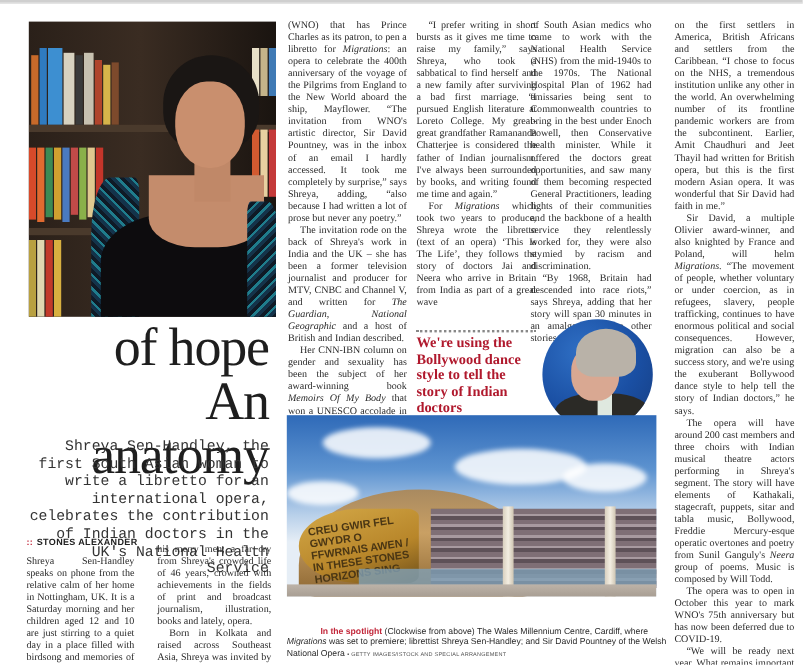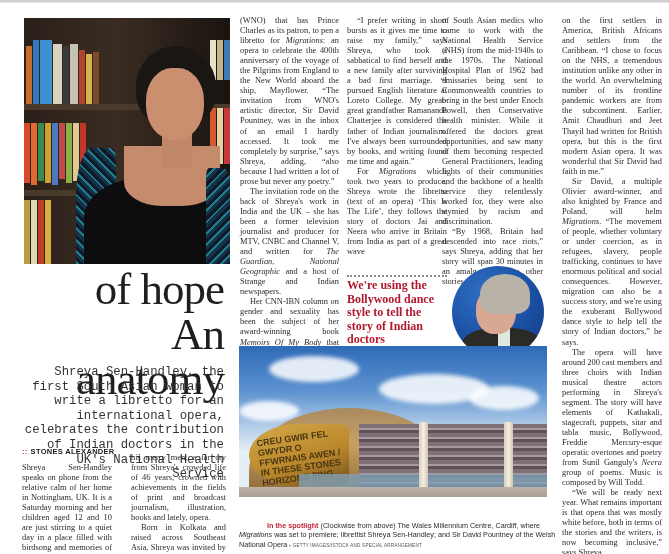--- a/index.html
+++ b/index.html
@@ -123,21 +123,21 @@
   <p>Shreya Sen-Handley speaks on phone from the relative calm of her home in Nottingham, UK. It is a Saturday morning and her children aged 12 and 10 are just stirring to a quiet day in a place filled with birdsong and memories of Robin Hood and</p>
 </div>
 
 <div class="col" style="left:131px;top:453px;width:95px;">
   <p>his merry men; a far cry from Shreya's crowded life of 46 years, crowned with achievements in the fields of print and broadcast journalism, illustration, books and lately, opera.</p>
   <p class="ind">Born in Kolkata and raised across Southeast Asia, Shreya was invited by the Welsh National Opera</p>
 </div>
 
 <div class="col" style="left:240px;top:16px;width:99px;">
   <p><span>(WNO) that has Prince Charles as its patron, to pen a libretto for </span><em>Migrations</em><span>: an opera to celebrate the 400th anniversary of the voyage of the Pilgrims from England to the New World aboard the ship, Mayflower. “The invitation from WNO's artistic director, Sir David Pountney, was in the inbox of an email I hardly accessed. It took me completely by surprise,” says Shreya, adding, “also because I had written a lot of prose but never any poetry.”</span></p>
-  <p class="ind"><span>The invitation rode on the back of Shreya's work in India and the UK – she has been a former television journalist and producer for MTV, CNBC and Channel V, and written for </span><em>The Guardian</em><span>, </span><em>National Geographic</em><span> and a host of Strange and Indian newspapers.</span></p>
+  <p class="ind"><span>The invitation rode on the back of Shreya's work in India and the UK – she has been a former television journalist and producer for MTV, CNBC and Channel V, and written for </span><em>The Guardian</em><span>, </span><em>National Geographic</em><span> and a host of British and Indian described.</span></p>
   <p class="ind"><span>Her CNN-IBN column on gender and sexuality has been the subject of her award-winning book </span><em>Memoirs Of My Body</em><span> that won a UNESCO accolade in 2017. Her book of short stories, </span><em>Strange</em><span>, has been described</span></p>
 </div>
 
 <div class="col" style="left:347px;top:16px;width:100px;">
   <p class="ind">“I prefer writing in short bursts as it gives me time to raise my family,” says Shreya, who took a sabbatical to find herself and a new family after surviving a bad first marriage. “I pursued English literature at Loreto College. My great-great grandfather Ramananda Chatterjee is considered the father of Indian journalism. I've always been surrounded by books, and writing found me time and again.”</p>
   <p class="ind"><span>For </span><em>Migrations</em><span> which took two years to produce, Shreya wrote the libretto (text of an opera) ‘This Is The Life’, they follows the story of doctors Jai and Neera who arrive in Britain from India as part of a great wave</span></p>
 </div>
 
 <div class="pq-rule"></div>
 <div class="pullquote">We're using the Bollywood dance style to tell the story of Indian doctors</div>
@@ -151,20 +151,21 @@
   <div class="david-coat"></div>
   <div class="david-shirt"></div>
   <div class="david-face"></div>
   <div class="david-hair"></div>
 </div>
 
 <div class="col" style="left:562px;top:16px;width:100px;">
   <p>on the first settlers in America, British Africans and settlers from the Caribbean. “I chose to focus on the NHS, a tremendous institution unlike any other in the world. An overwhelming number of its frontline pandemic workers are from the subcontinent. Earlier, Amit Chaudhuri and Jeet Thayil had written for British opera, but this is the first modern Asian opera. It was wonderful that Sir David had faith in me.”</p>
   <p class="ind"><span>Sir David, a multiple Olivier award-winner, and also knighted by France and Poland, will helm </span><em>Migrations</em><span>. “The movement of people, whether voluntary or under coercion, as in refugees, slavery, people trafficking, continues to have enormous political and social consequences. However, migration can also be a success story, and we're using the exuberant Bollywood dance style to help tell the story of Indian doctors,” he says.</span></p>
   <p class="ind"><span>The opera will have around 200 cast members and three choirs with Indian musical theatre actors performing in Shreya's segment. The story will have elements of Kathakali, stagecraft, puppets, sitar and tabla music, Bollywood, Freddie Mercury-esque operatic overtones and poetry from Sunil Ganguly's </span><em>Neera</em><span> group of poems. Music is composed by Will Todd.</span></p>
+  <p class="ind">The opera was to open in October this year to mark WNO's 75th anniversary but has now been deferred due to COVID-19.</p>
   <p class="ind">“We will be ready next year. What remains important is that opera that was mostly white before, both in terms of the stories and the writers, is now becoming inclusive,” says Shreya.</p>
 </div>
 
 <div class="photo-wmc" title="The Wales Millennium Centre, Cardiff, under a blue cloudy sky">
   <div class="cloud" style="left:30px;top:10px;width:90px;height:26px;"></div>
   <div class="cloud" style="left:140px;top:28px;width:110px;height:30px;"></div>
   <div class="cloud" style="left:230px;top:40px;width:70px;height:24px;"></div>
   <div class="cloud" style="left:0px;top:55px;width:60px;height:20px;"></div>
   <div class="dome"></div>
   <div class="slate"></div>

